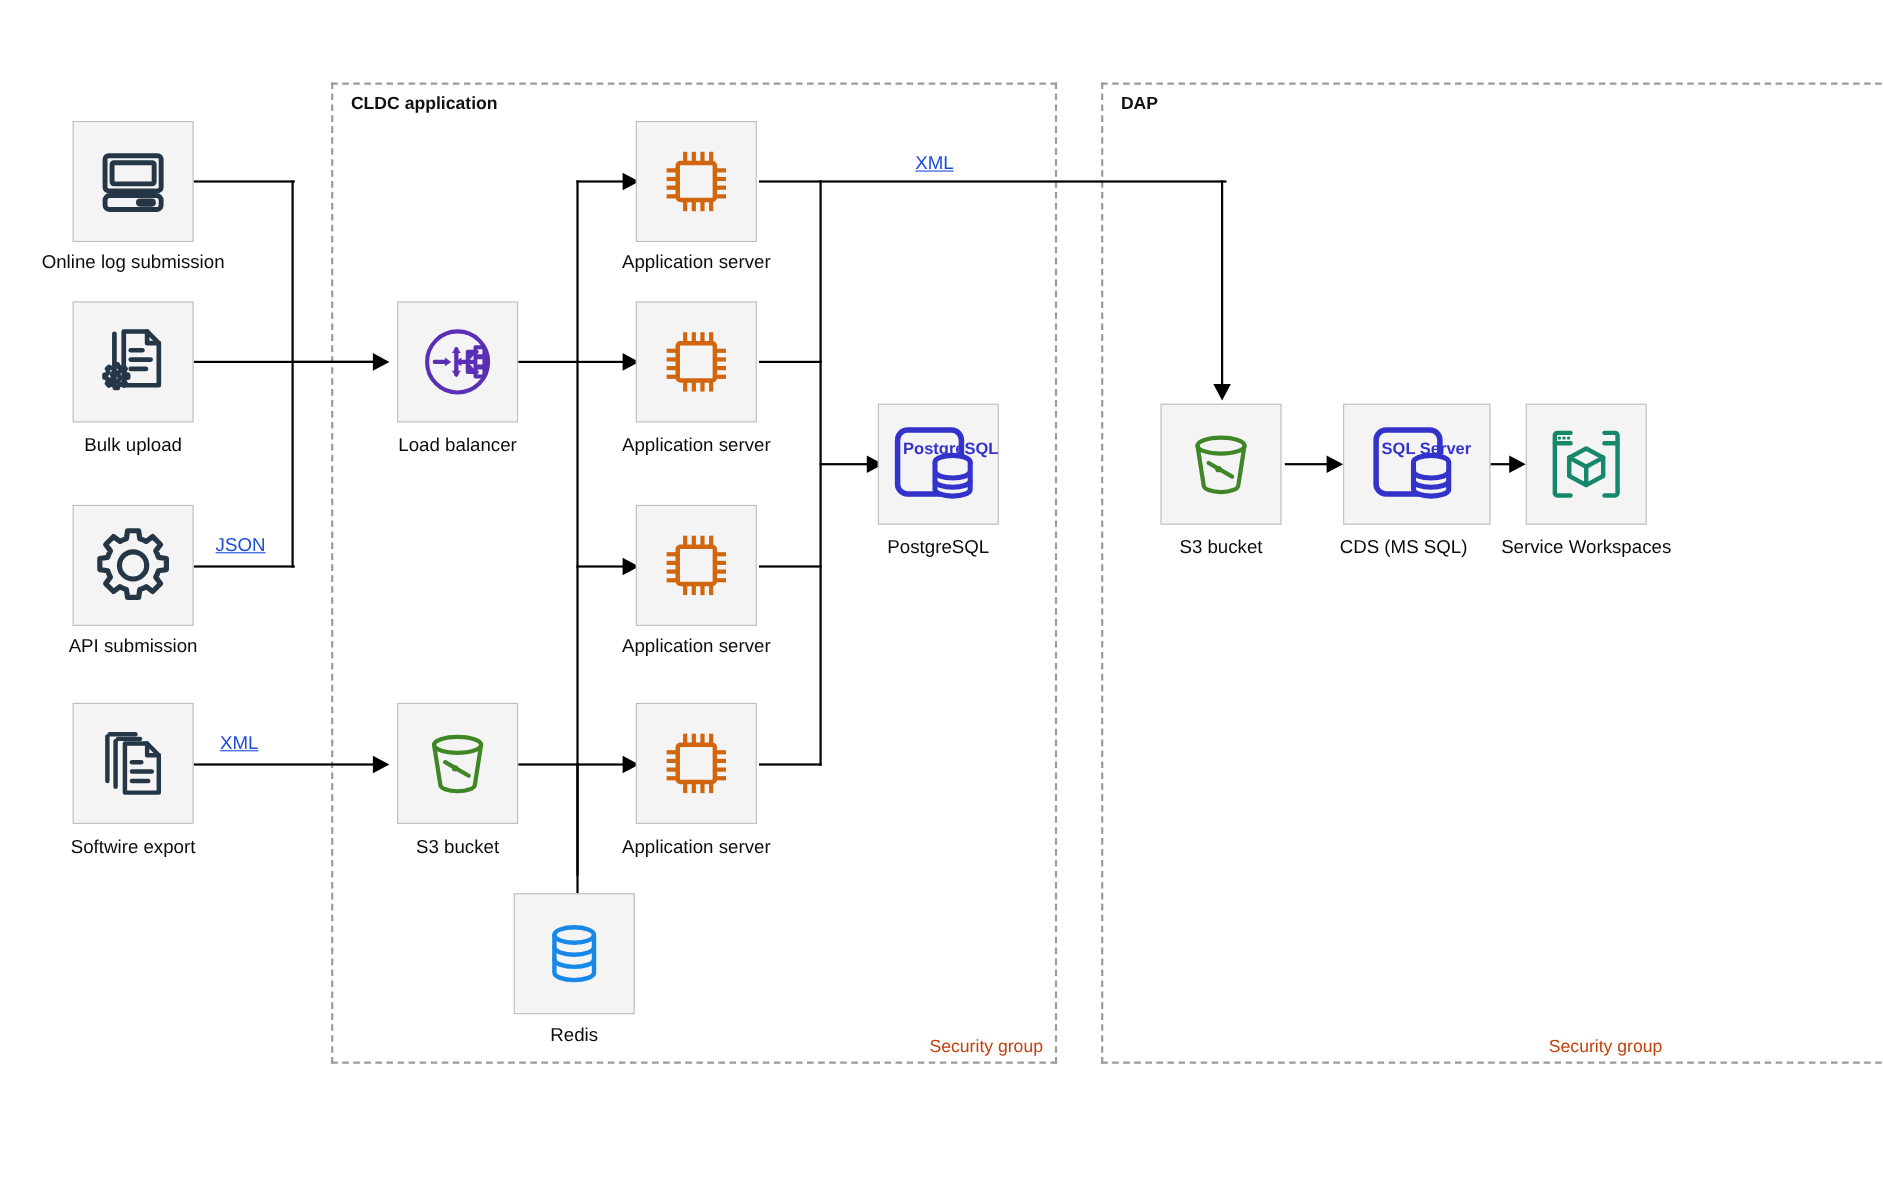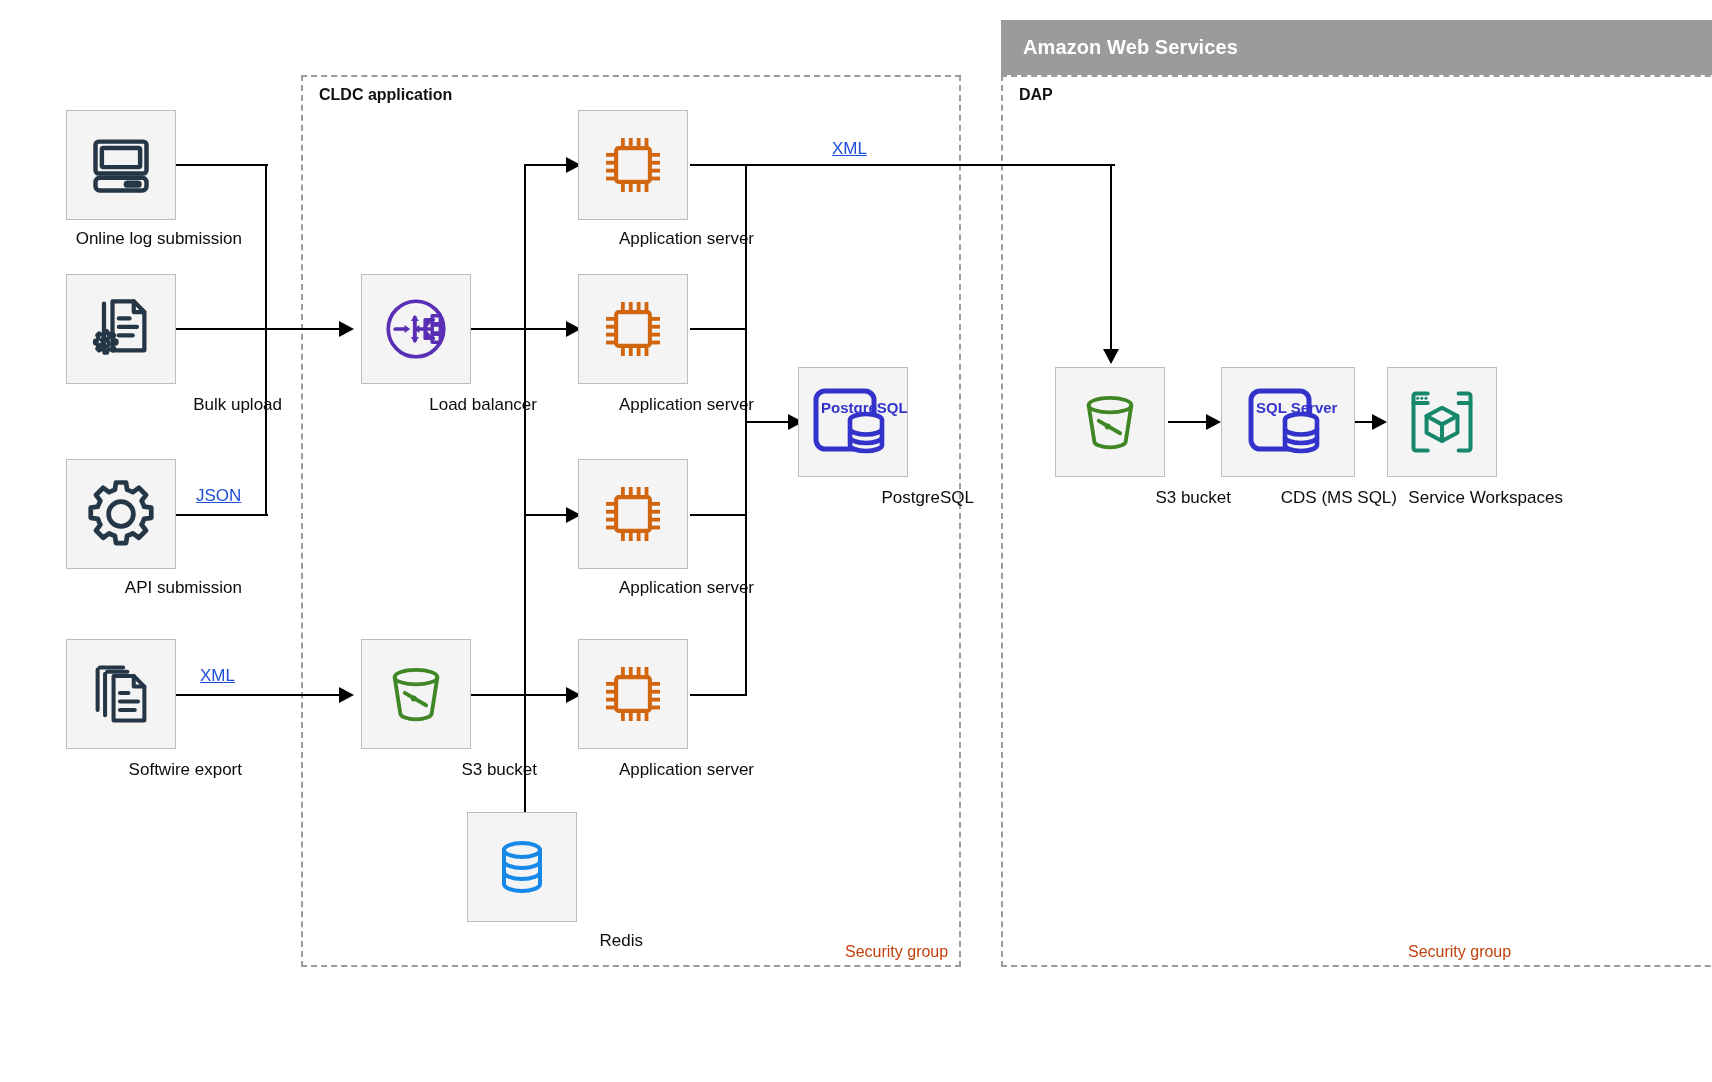--- a/index.html
+++ b/index.html
@@ -28,21 +28,21 @@
     position:absolute;font-weight:bold;font-size:16px;color:#111111;
   }
 
   
   .node{position:absolute;}
   .tile{
     position:absolute;background:#f4f4f4;border:1.5px solid #bdbdbd;box-sizing:border-box;
     display:flex;align-items:center;justify-content:center;
   }
   .node-label{
-    position:absolute;text-align:right;font-size:17px;color:#0b0c0c;
+    position:absolute;text-align:center;font-size:17px;color:#0b0c0c;
     white-space:nowrap;
   }
 
   
   .ln{position:absolute;background:#000000;}
   .hline{height:2.4px;}
   .vline{width:2.4px;}
   .arrow{position:absolute;width:0;height:0;}
   .arrow-r{
     border-top:8px solid transparent;border-bottom:8px solid transparent;
@@ -59,23 +59,20 @@
 </style>
 </head>
 <body>
 
 <div class="canvas">
 
   <div class="secgroup" style="left:301px;top:75px;width:660px;height:892px;"></div>
   <div class="zone-sub" style="left:319px;top:86px;">CLDC application</div>
   <div class="secgroup-label" style="left:845px;top:943px;">Security group</div>
 
-  <div class="zone-header" style="left:1001px;top:20px;width:711px;height:55px;">
-    <span>Amazon Web Services</span>
-  </div>
   <div class="secgroup" style="left:1001px;top:75px;width:760px;height:892px;"></div>
   <div class="zone-sub" style="left:1019px;top:86px;">DAP</div>
   <div class="secgroup-label" style="left:1408px;top:943px;">Security group</div>
 
   <div class="ln hline" style="left:176px;top:164px;width:92px;"></div>
 
   <div class="ln hline" style="left:176px;top:328px;width:174px;"></div>
 
   <div class="ln hline" style="left:176px;top:514px;width:92px;"></div>
 
@@ -150,21 +147,21 @@
           <line x1="30" y1="30" x2="47" y2="30"></line>
           <line x1="30" y1="38" x2="43" y2="38"></line>
           <path d="M16.5 38.5 l3.2 1.4 2.6-2.6 -1.4-3.2 2.2-2.2 3.2 1.4 2.6-2.6 -1.4-3.2" transform="translate(-6,10) scale(0.95)"></path>
           <g transform="translate(8,34) scale(0.42)">
             <path d="M20 0 l6 0 1.5 6 5 2 5.5-3 4.3 4.3 -3 5.5 2 5 6 1.5 0 6 -6 1.5 -2 5 3 5.5 -4.3 4.3 -5.5-3 -5 2 -1.5 6 -6 0 -1.5-6 -5-2 -5.5 3 -4.3-4.3 3-5.5 -2-5 -6-1.5 0-6 6-1.5 2-5 -3-5.5 4.3-4.3 5.5 3 5-2 Z" stroke-width="9"></path>
             <circle cx="23" cy="28" r="7" stroke-width="9"></circle>
           </g>
         </svg>
       </span>
     </div>
-    <div class="node-label" style="left:0px;top:395px;width:242px;padding-left:40px;">Bulk upload</div>
+    <div class="node-label" style="left:0px;top:395px;width:242px;">Bulk upload</div>
   </div>
 
   <div class="node">
     <div class="tile" style="left:66px;top:459px;width:110px;height:110px;">
       <span>
         <svg width="72" height="72" viewBox="0 0 64 64" fill="none" stroke="#253746" stroke-width="4.2" stroke-linejoin="round" stroke-linecap="round">
           <path d="M27.5 4 h9 l0.9 6.4 a22 22 0 0 1 5.2 2.2 l5.2-3.9 6.4 6.4 -3.9 5.2 a22 22 0 0 1 2.2 5.2 l6.4 0.9 v9 l-6.4 0.9 a22 22 0 0 1 -2.2 5.2 l3.9 5.2 -6.4 6.4 -5.2-3.9 a22 22 0 0 1 -5.2 2.2 l-0.9 6.4 h-9 l-0.9-6.4 a22 22 0 0 1 -5.2-2.2 l-5.2 3.9 -6.4-6.4 3.9-5.2 a22 22 0 0 1 -2.2-5.2 l-6.4-0.9 v-9 l6.4-0.9 a22 22 0 0 1 2.2-5.2 l-3.9-5.2 6.4-6.4 5.2 3.9 a22 22 0 0 1 5.2-2.2 Z"></path>
           <circle cx="32" cy="32" r="11"></circle>
         </svg>
       </span>

